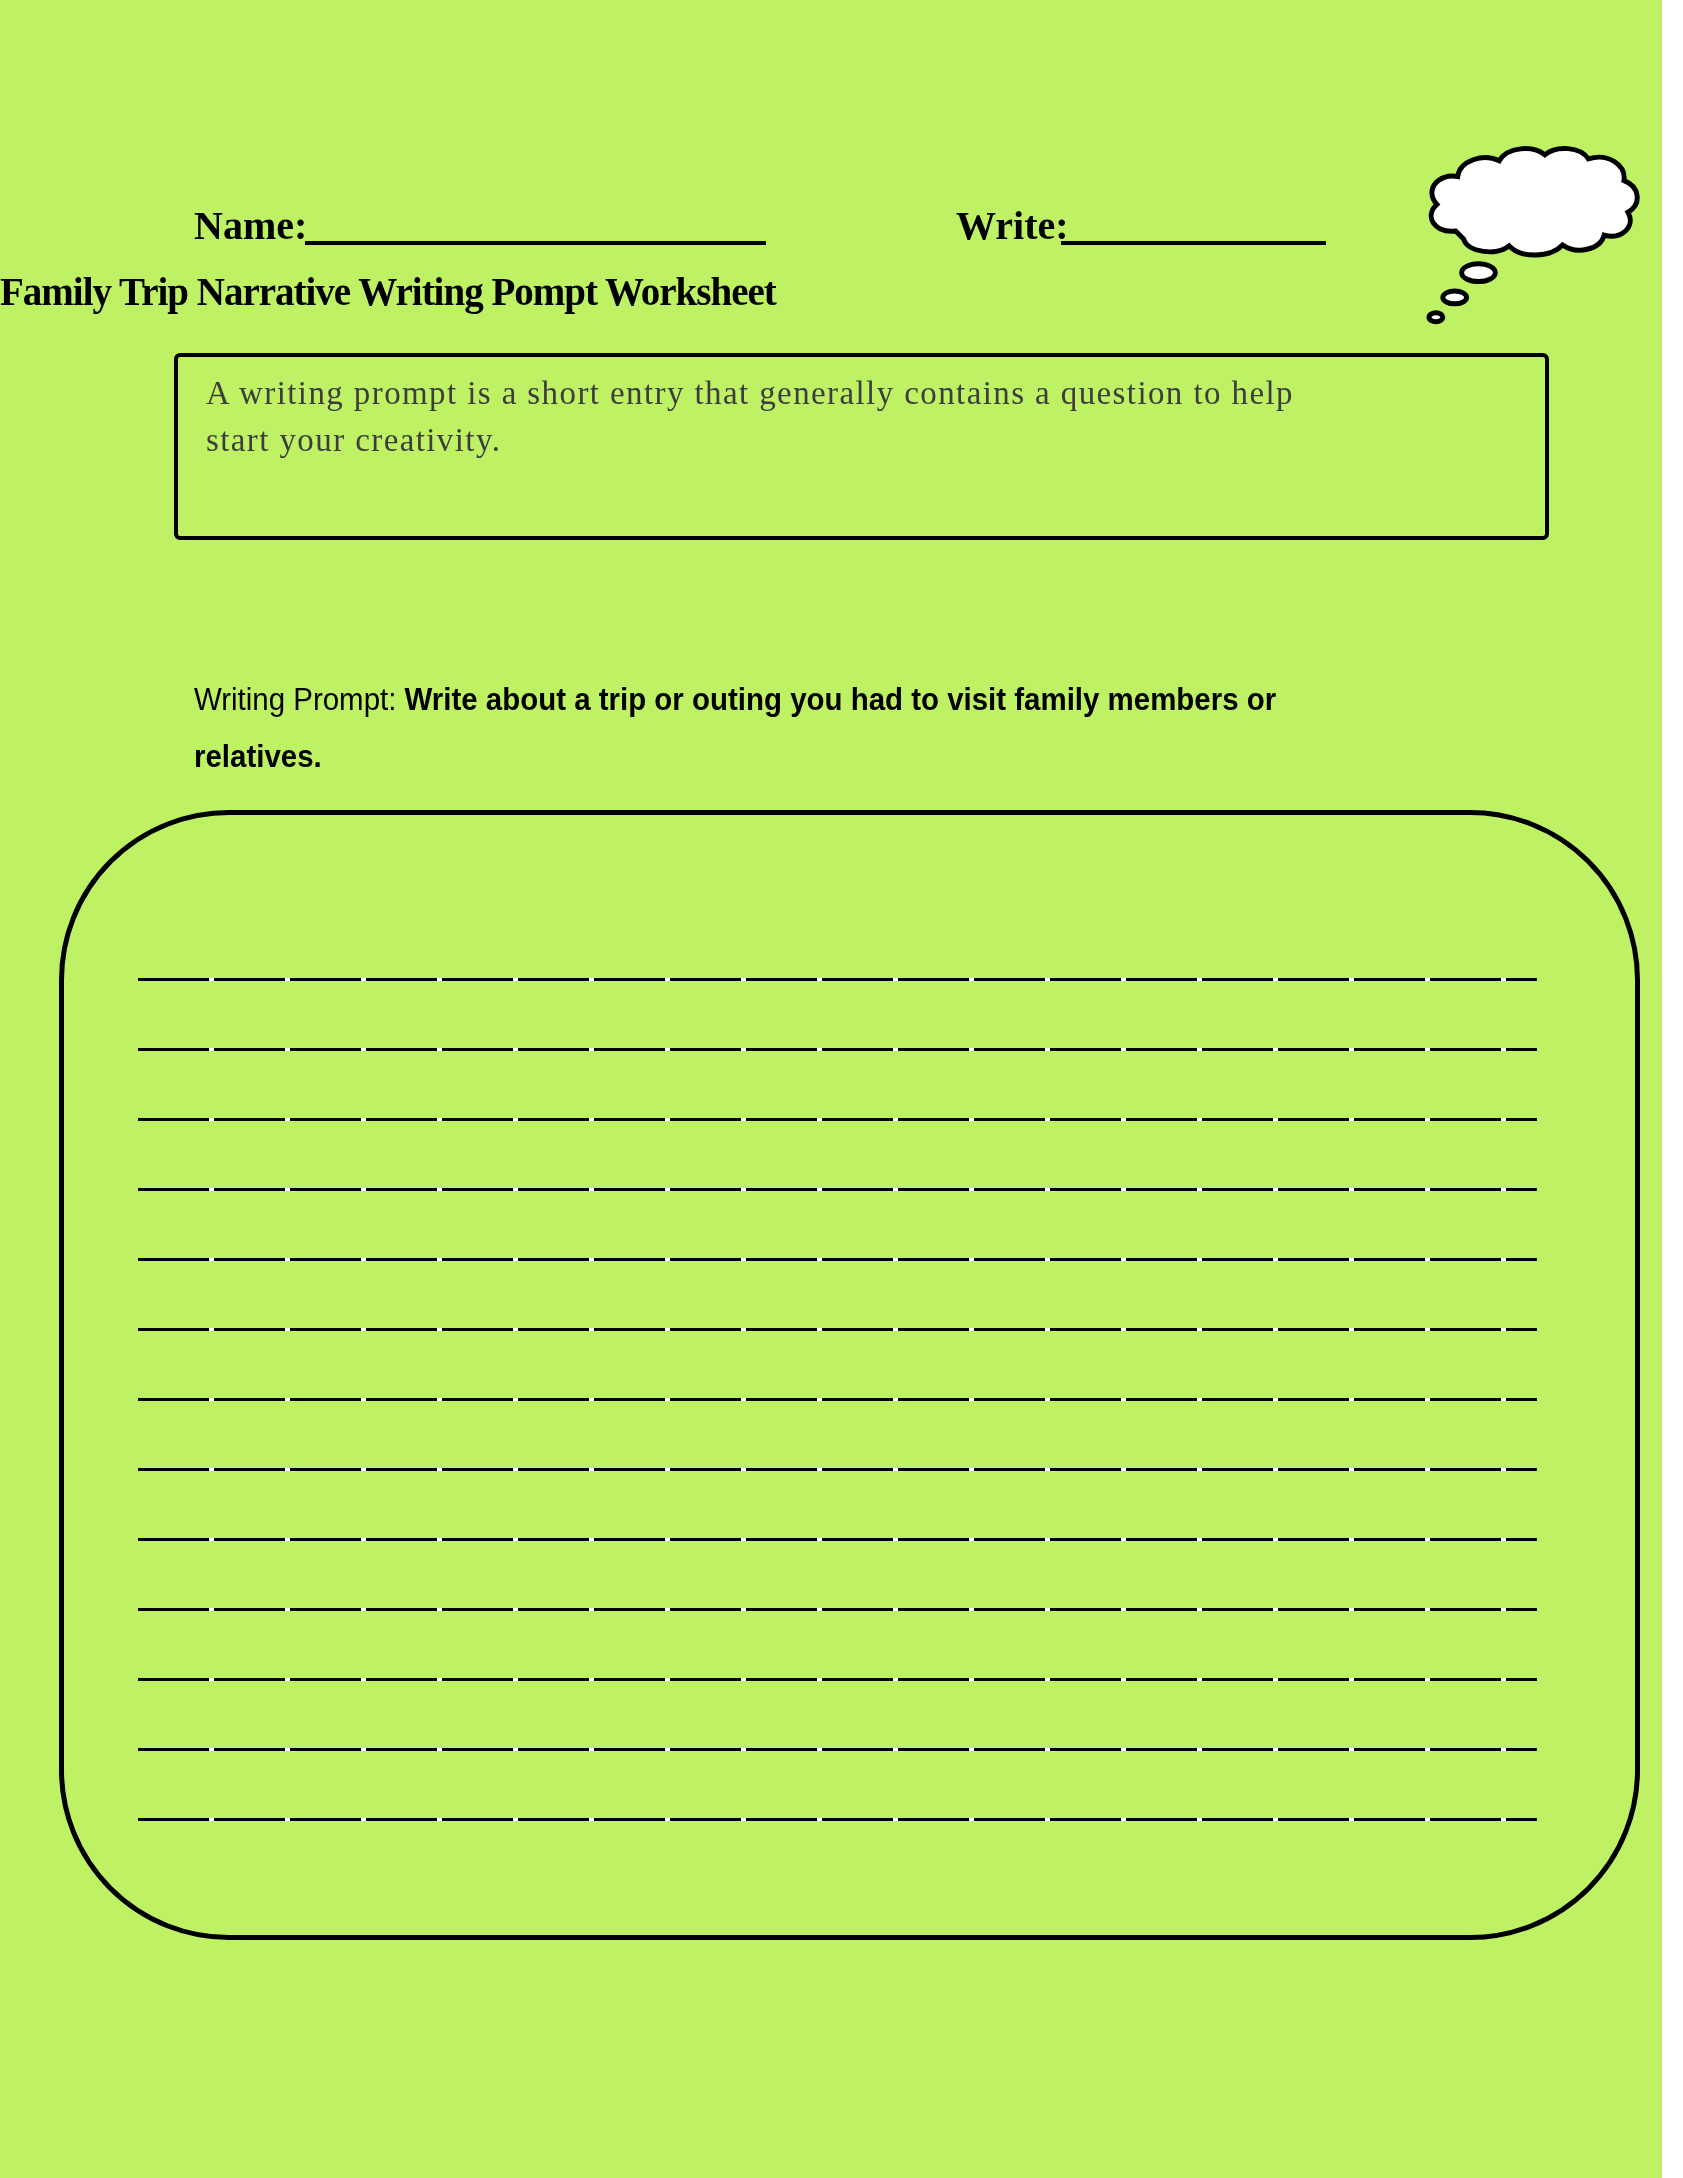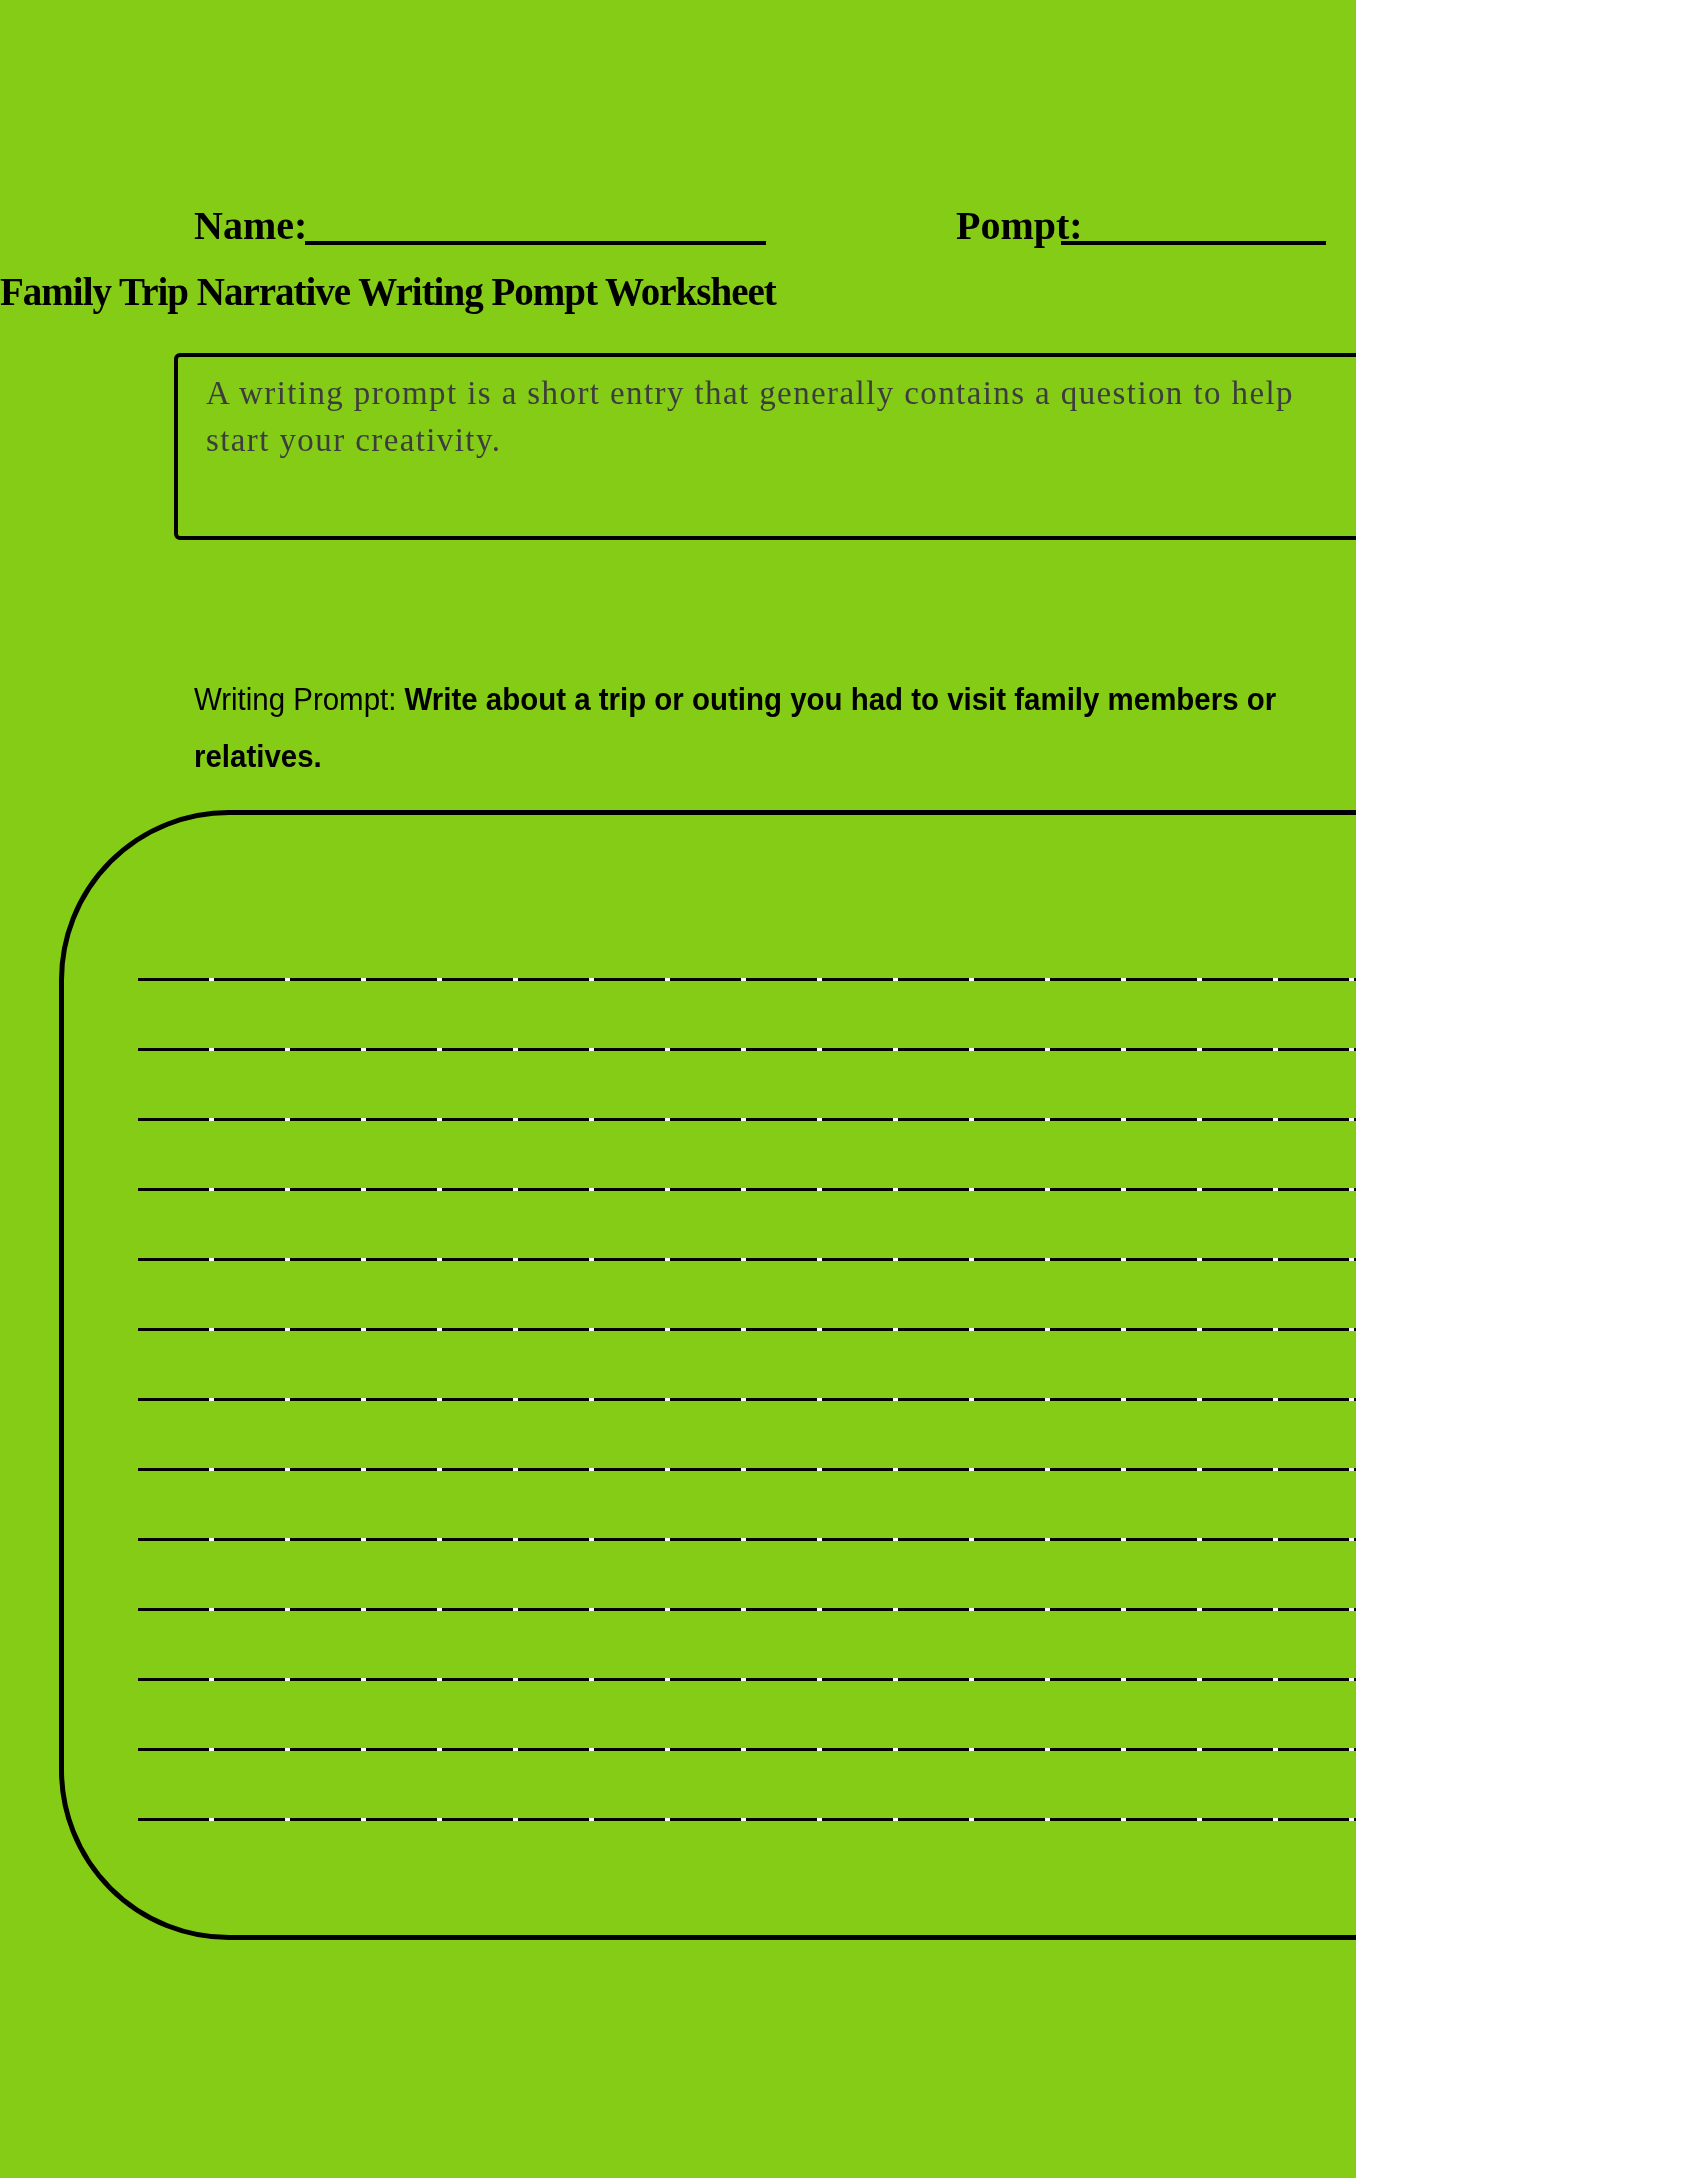--- a/index.html
+++ b/index.html
@@ -2,23 +2,23 @@
 <html><head>
 <meta charset="utf-8">
 <style>
   html, body {
     margin: 0;
     padding: 0;
     background: #ffffff;
   }
   #worksheet {
     position: relative;
-    width: 1356px;
+    width: 1662px;
     height: 2178px;
-    background: #84cc16;
+    background: #bef264;
     overflow: hidden;
     font-family: "Liberation Serif", serif;
     color: #000000;
   }
   .abs { position: absolute; }
 
   
   .field-label {
     font-family: "Liberation Serif", serif;
     font-weight: bold;
@@ -99,21 +99,21 @@
   .cloud-svg { display: block; }
 </style>
 </head>
 <body>
 
 <div id="worksheet">
 
   <div class="abs field-label" style="left:194px; top:202px;">Name:</div>
   <div class="abs blank-line" style="left:305px; top:241px; width:461px;"></div>
 
-  <div class="abs field-label" style="left:956px; top:202px;">Pompt:</div>
+  <div class="abs field-label" style="left:956px; top:202px;">Write:</div>
   <div class="abs blank-line" style="left:1061px; top:241px; width:265px;"></div>
 
   <div class="abs" style="left:1404px; top:139px; width:243px; height:198px;">
     <svg class="cloud-svg" width="243" height="198" viewBox="0 0 245 200">
       <g fill="#ffffff" stroke="#000000" stroke-width="5" stroke-linecap="round">
         <path d="M 52 93
                  C 30 95, 20 78, 33 66
                  C 20 52, 34 34, 54 38
                  C 56 22, 80 14, 96 22
                  C 104 8, 130 6, 142 16

